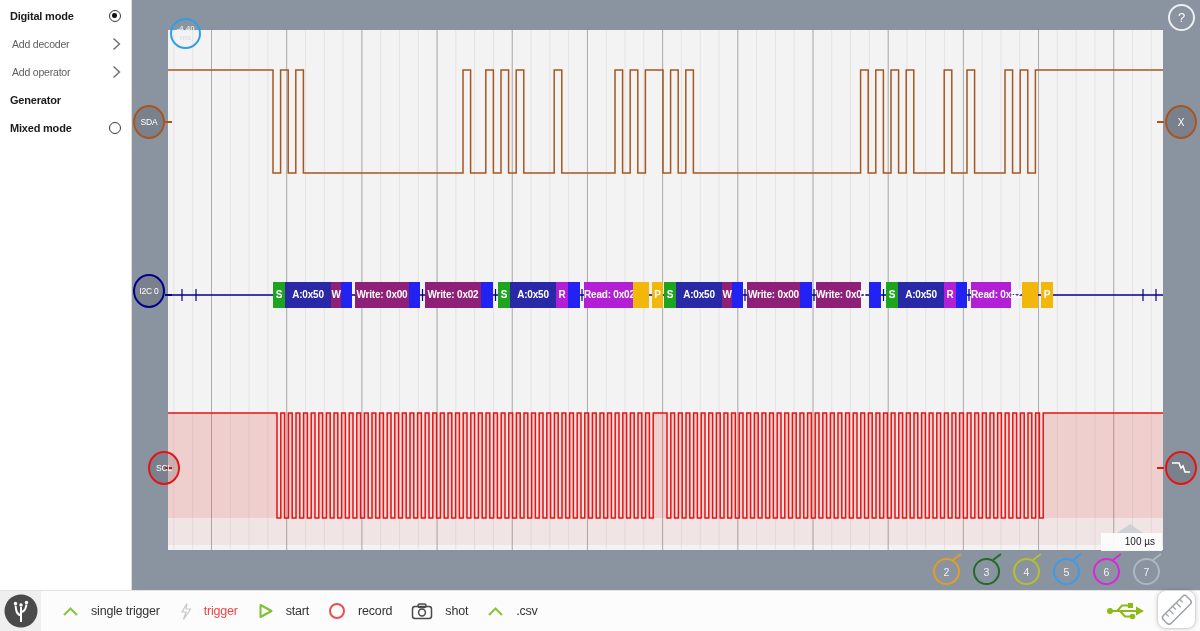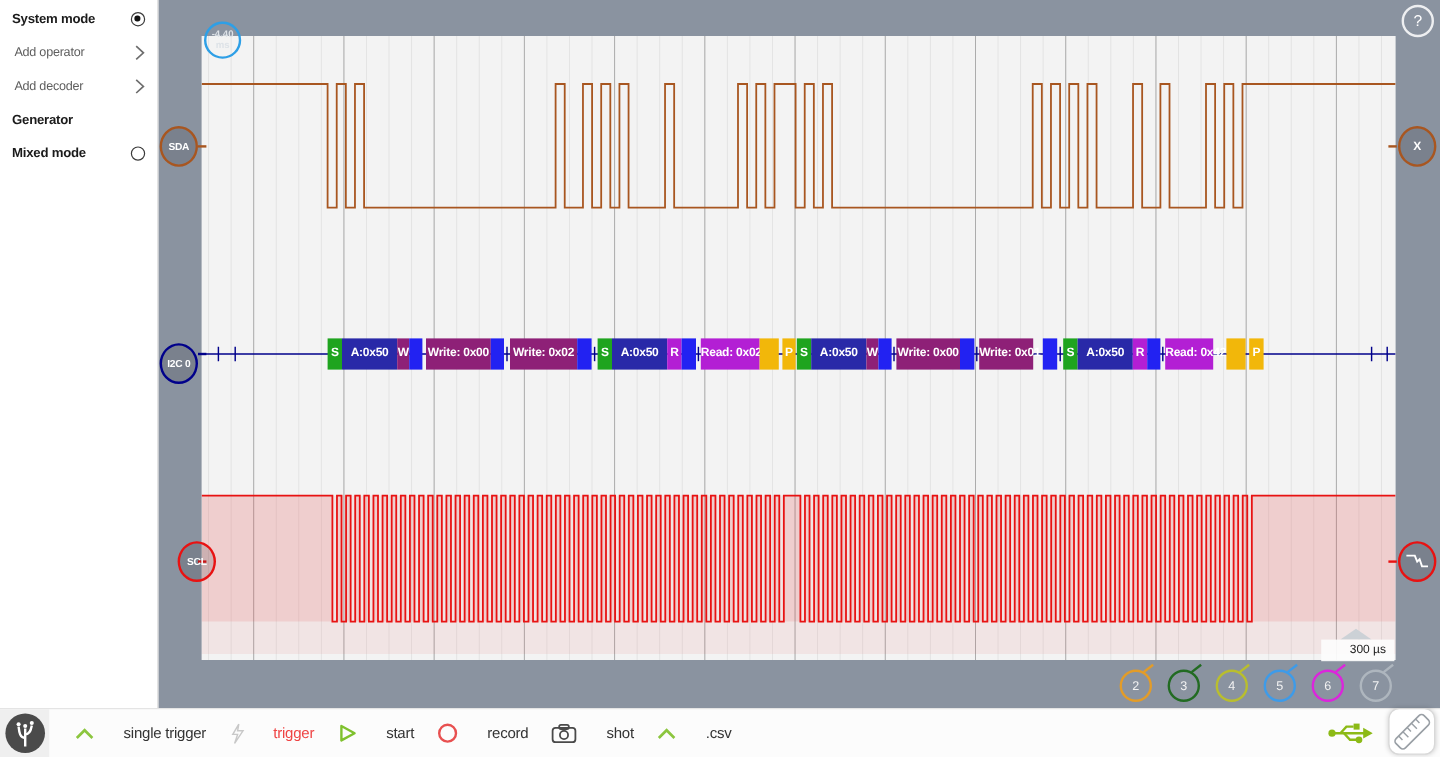--- a/index.html
+++ b/index.html
@@ -24,21 +24,21 @@
       linear-gradient(to right,#E3E3E3 1px,transparent 1px);
     background-size:75.2px 100%,18.8px 100%;
     background-position:43px 0,5.4px 0;}
   #wave-svg{position:absolute;left:0;top:0;pointer-events:none}
   #decoder{position:absolute;left:0;top:0;width:100%;height:100%;pointer-events:none}
   .seg{position:absolute;top:252px;height:26px;line-height:26px;text-align:center;color:#FFF;
        font-size:10px;font-weight:bold;white-space:nowrap;letter-spacing:-0.2px}
 
   
   .badge{position:absolute;width:32px;height:34px;border-radius:50%;border:2px solid #888;
-         display:flex;align-items:center;justify-content:center;color:#FFF;font-size:8.5px;font-weight:bold;
+         display:flex;align-items:center;justify-content:center;color:#FFF;font-size:8.5px;font-weight:normal;
          background:rgba(50,50,55,0.18);letter-spacing:-0.2px}
   .stub{position:absolute;height:2px;width:7px}
   .stub.sda{background:#A85620}.stub.i2c{background:#00008B}.stub.scl{background:#E81212}
 
   .ts-badge{position:absolute;left:170px;top:18px;width:31px;height:31px;border-radius:50%;
             border:2.6px solid #2E9FE6;display:flex;flex-direction:column;align-items:center;justify-content:center;
             color:#DDE2E7;font-size:8px;line-height:8.5px;font-weight:bold}
   .help-badge{position:absolute;left:1168px;top:4px;width:27px;height:27px;border-radius:50%;
               border:2px solid rgba(255,255,255,0.85);color:#FFF;font-size:13px;
               display:flex;align-items:center;justify-content:center}
@@ -53,42 +53,42 @@
   #footer-circles{position:absolute;left:0;top:0}
   .fc{position:absolute;top:558px;width:27px;height:27px;border-radius:50%;border:2px solid var(--c);
       color:#F2F2F2;font-size:10.5px;display:flex;align-items:center;justify-content:center}
   .fc::after{content:"";position:absolute;top:-4px;right:-4px;width:10px;height:2px;background:var(--c);transform:rotate(-38deg)}
 
   
   .toolbar{position:absolute;left:0;top:590px;width:1200px;height:41px;background:#FCFCFC;border-top:1px solid #E4E4E4;
            display:flex;align-items:center}
   .logo-box{width:41px;height:40px;background:#EFEFEF;display:flex;align-items:center;justify-content:center;flex:0 0 auto}
   .tb-items{display:flex;align-items:center;margin-left:21px}
-  .tb-item{display:flex;align-items:center;gap:24px;margin-right:19px;font-size:12.5px;color:#333;letter-spacing:-0.2px;cursor:default}
+  .tb-item{display:flex;align-items:center;gap:12px;margin-right:19px;font-size:12.5px;color:#333;letter-spacing:-0.2px;cursor:default}
   .tb-item.disabled{color:#ef4444}
   .usb-icon{position:absolute;left:1106px;top:599px}
   .ruler-btn{position:absolute;left:1157px;top:590px;width:39px;height:39px;background:#FFF;border:1px solid #D8D8D8;
              border-radius:9px;box-shadow:0 0 4px rgba(0,0,0,0.18);display:flex;align-items:center;justify-content:center}
 </style>
 </head>
 <body>
 
 <div class="sidebar">
   <div class="sb-row mode">
-    <span class="sb-label">System mode</span>
+    <span class="sb-label">Digital mode</span>
     <span class="radio checked"></span>
   </div>
   <div class="sb-row sub">
-    <span class="sb-label">Add operator</span>
+    <span class="sb-label">Add decoder</span>
     <svg width="9" height="14" viewBox="0 0 9 14">
         <polyline points="1.5,1.5 7.5,7 1.5,12.5" fill="none" stroke="#6E6E6E" stroke-width="1.4"></polyline>
       </svg>
   </div>
   <div class="sb-row sub">
-    <span class="sb-label">Add decoder</span>
+    <span class="sb-label">Add operator</span>
     <svg width="9" height="14" viewBox="0 0 9 14">
         <polyline points="1.5,1.5 7.5,7 1.5,12.5" fill="none" stroke="#6E6E6E" stroke-width="1.4"></polyline>
       </svg>
   </div>
   <div class="sb-row mode">
     <span class="sb-label">Generator</span>
   </div>
   <div class="sb-row mode">
     <span class="sb-label">Mixed mode</span>
     <span class="radio"></span>
@@ -142,32 +142,32 @@
       <div class="seg" style="left: 730px; width: 46px; background: rgb(41, 41, 168);">A:0x50</div>
       <div class="seg" style="left: 776px; width: 12px; background: rgb(179, 31, 212);">R</div>
       <div class="seg" style="left: 788px; width: 11px; background: rgb(34, 34, 242);"></div>
       <div class="seg" style="left: 803px; width: 40px; background: rgb(179, 31, 212);">Read: 0x42</div>
       <div class="seg" style="left: 854px; width: 16px; background: rgb(242, 183, 10);"></div>
       <div class="seg" style="left: 873px; width: 12px; background: rgb(242, 183, 10);">P</div>
     </div>
   <div class="tb-triangle" style="left:949px;top:494px;position:absolute"></div>
 </div>
 
-<div class="tb-box">300 µs</div>
+<div class="tb-box">100 µs</div>
 
 <div class="stub sda" style="left:165px;top:121px"></div>
 <div class="stub i2c" style="left:165px;top:294px"></div>
 <div class="stub scl" style="left:165px;top:467px"></div>
 <div class="stub sda" style="left:1157px;top:121px"></div>
 <div class="stub scl" style="left:1157px;top:467px"></div>
 
 <div class="badge" style="left: 133px; top: 105px; border-color: rgb(168, 86, 32);">
   <span>SDA</span>
 </div>
-<div class="badge" style="left: 133px; top: 286px; border-color: rgb(0, 0, 139);">
+<div class="badge" style="left: 133px; top: 274px; border-color: rgb(0, 0, 139);">
   <span>I2C 0</span>
 </div>
 <div class="badge" style="left: 133px; top: 451px; border-color: rgb(232, 18, 18); margin-left: 15px;">
   <span>SCL</span>
 </div>
 <div class="badge" style="left: 1165px; top: 105px; font-size: 10px; border-color: rgb(168, 86, 32);">
   <span>X</span>
 </div>
 <div class="badge" style="left: 1165px; top: 451px; border-color: rgb(232, 18, 18);">
   <svg width="24" height="24" viewBox="0 0 24 24">

